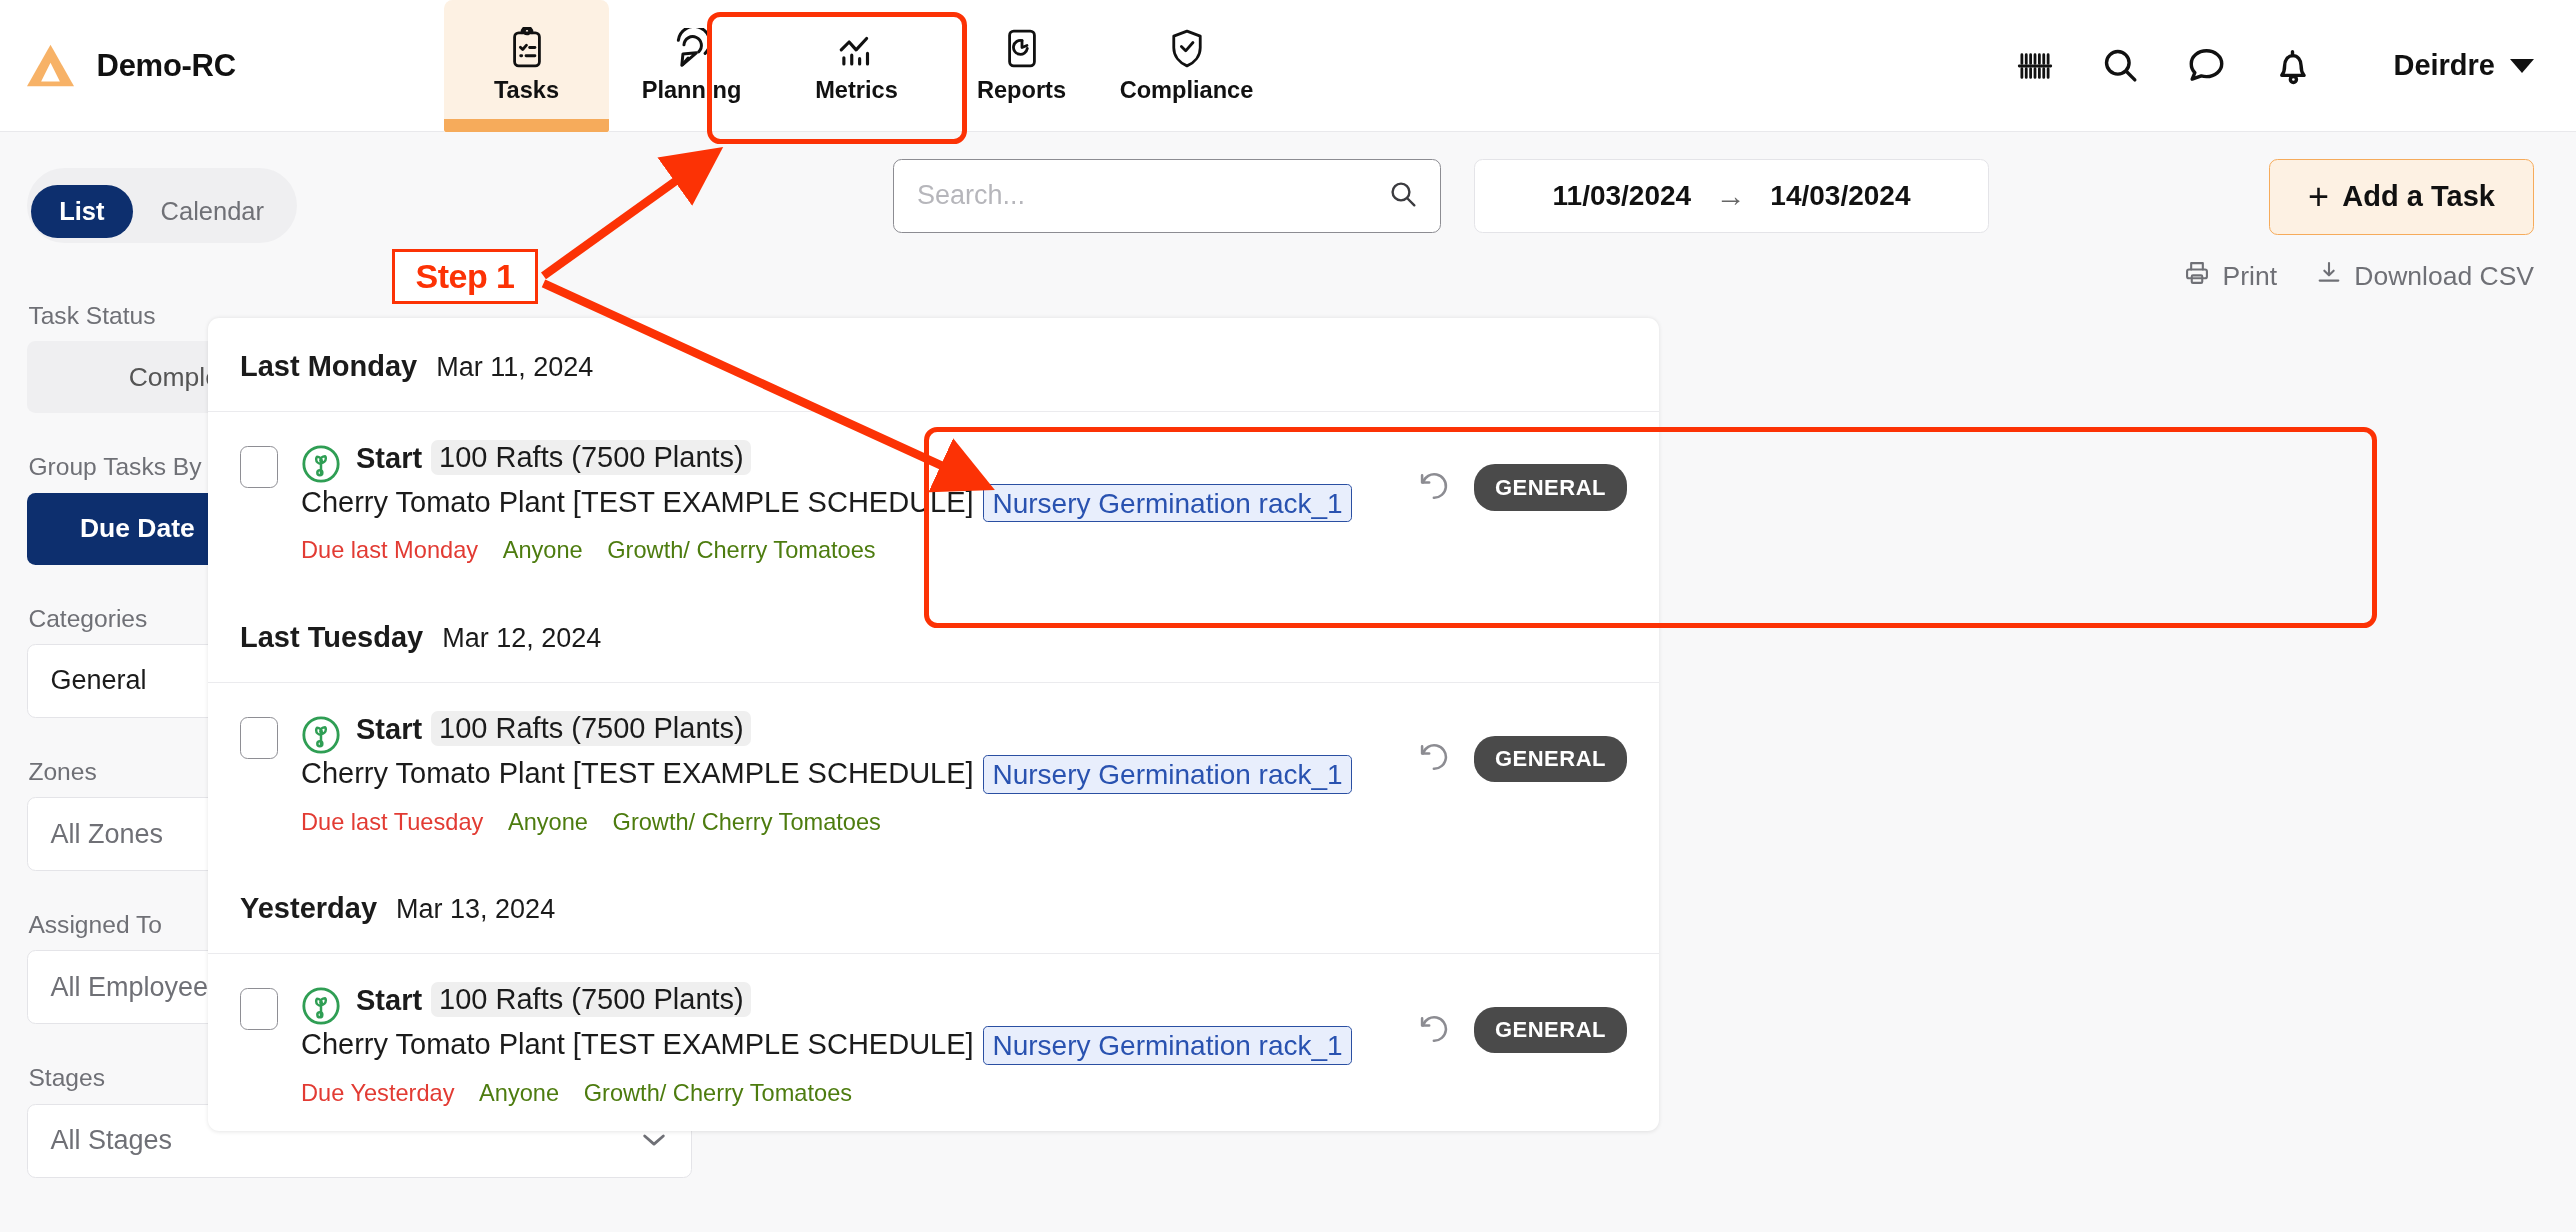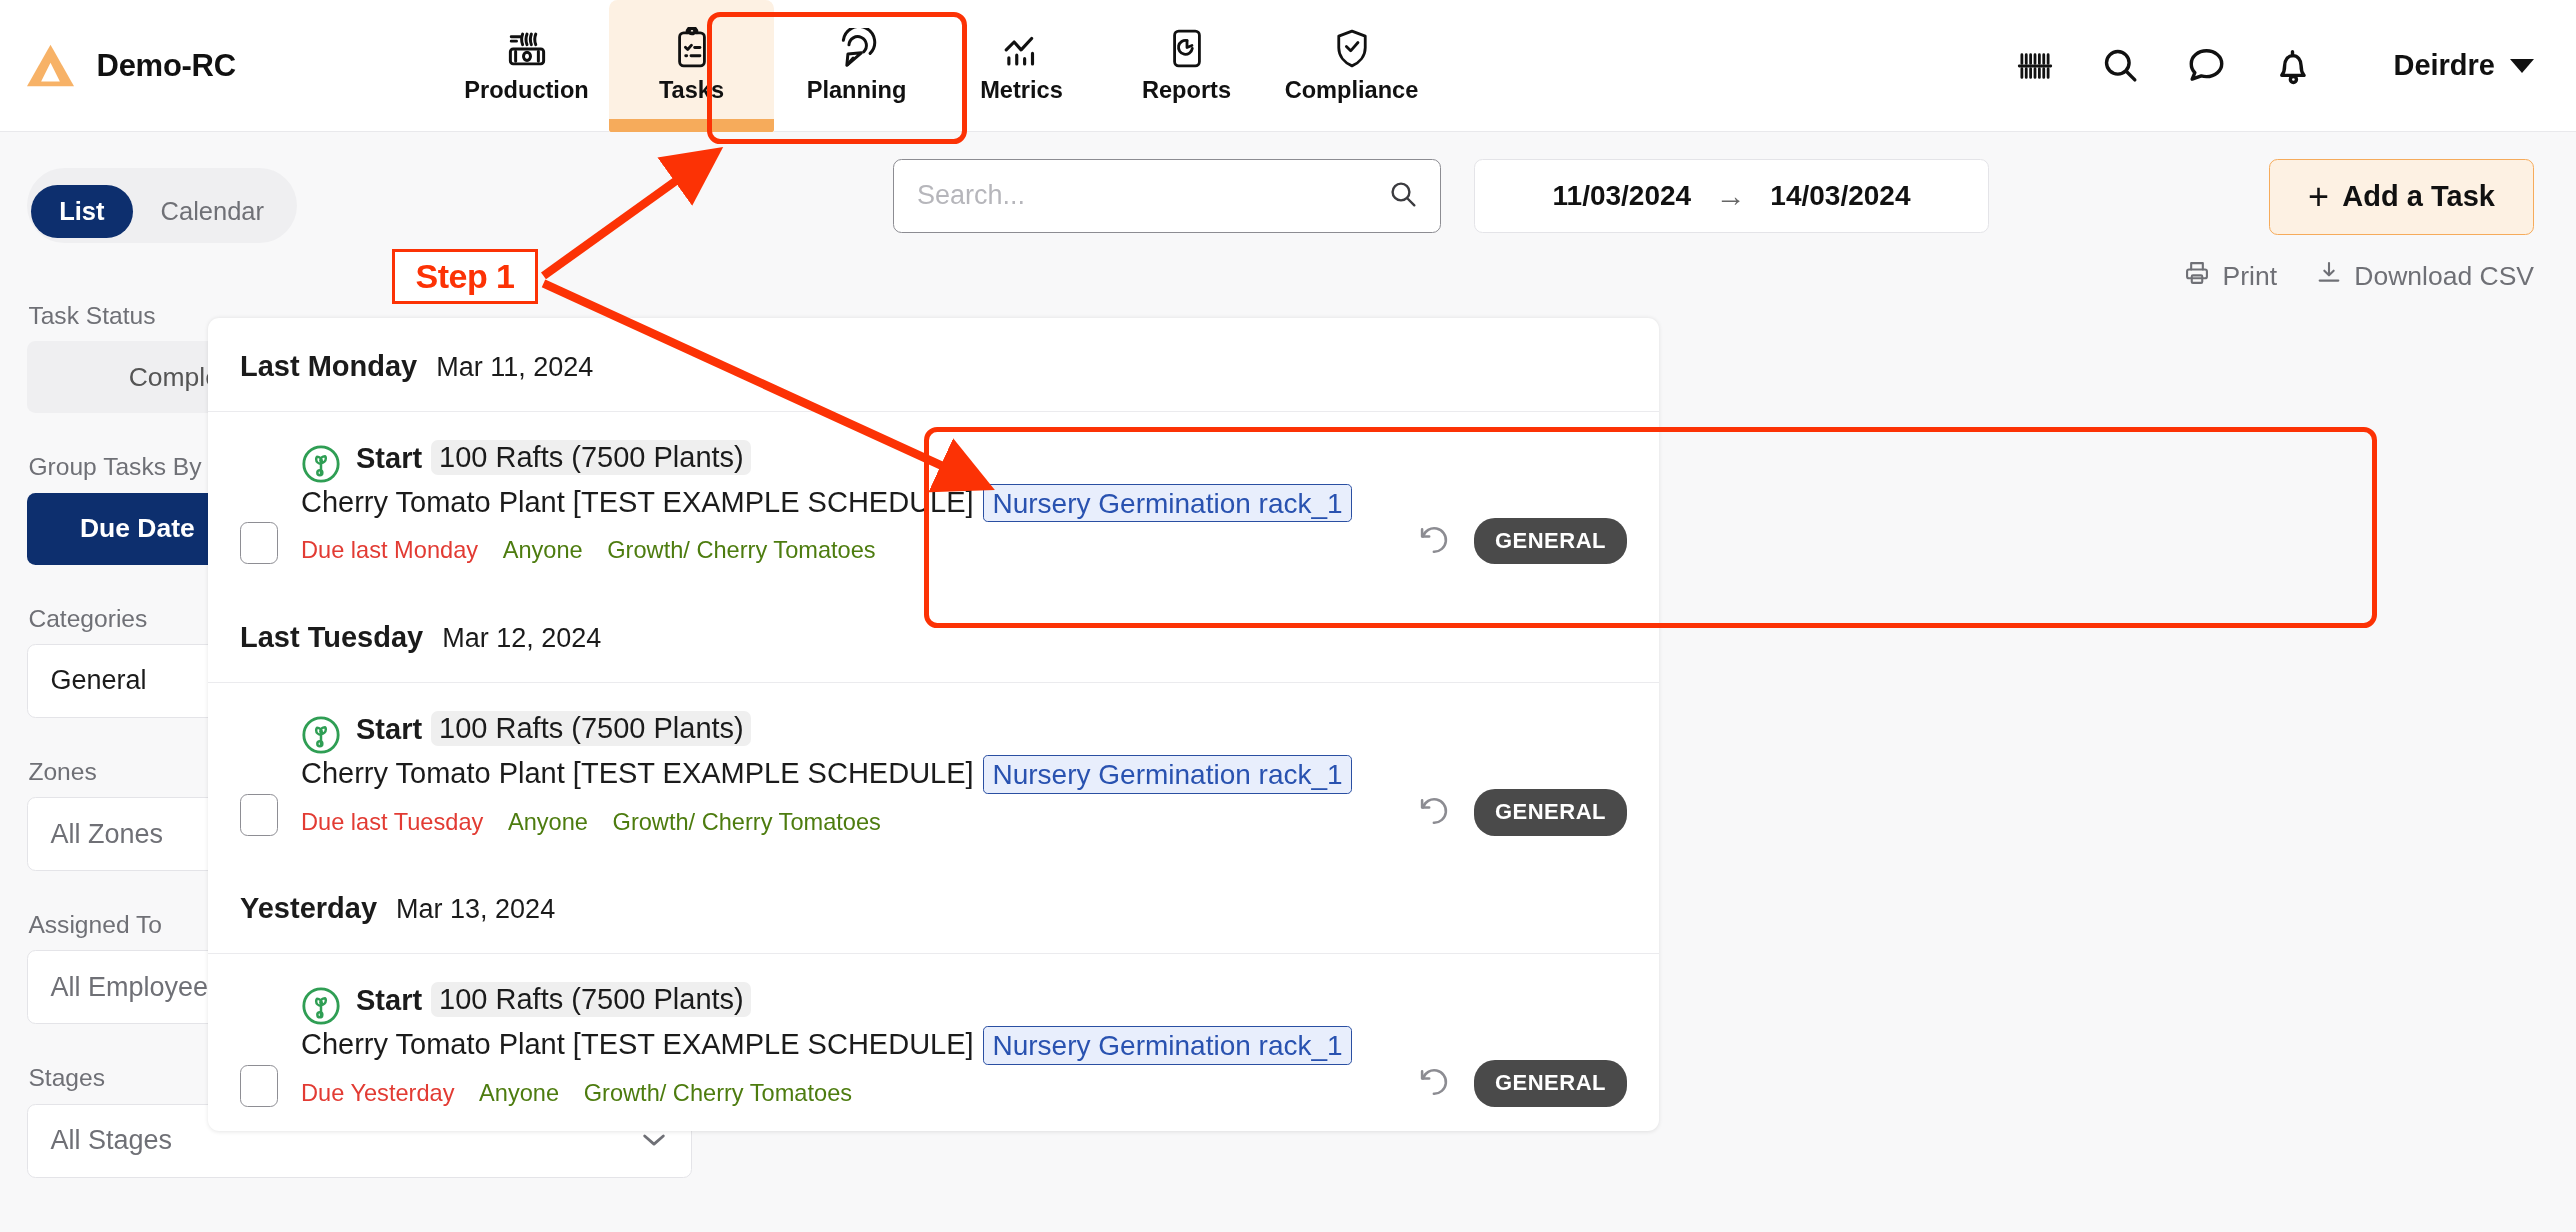--- a/index.html
+++ b/index.html
@@ -109,21 +109,21 @@
   .task-card {
     position:absolute; top:335px; left:926px; width:1451px; min-height:764px;
     background:#fff; border-radius:11.3px; box-shadow: 0 0.9px 4.7px rgba(0,0,0,.10);
     overflow:hidden;
   }
   .day-header { padding: 32px 32px 28px 32px; display:flex; align-items:baseline; gap:19px; }
   .day-name { font-size:29px; font-weight:bold; color:#1b1b1b; }
   .day-date { font-size:27px; color:#1b1b1b; }
   .divider { height:0.9px; background:#ebebee; }
 
-  .task-row { display:flex; align-items:flex-end; padding: 28px 32px 24.6px 32px; gap:0; position:relative; }
+  .task-row { display:flex; align-items:flex-start; padding: 28px 32px 24.6px 32px; gap:0; position:relative; }
   .tcheck {
     width:38px; height:42px; border:1.9px solid #8e8e94; border-radius:7.6px; background:#fff;
     flex:none; margin-top:5.7px; cursor:pointer;
   }
   .tmain { margin-left:23px; flex:1; }
   .ttitle-line { display:flex; align-items:flex-start; flex-wrap:wrap; gap:0; }
   .sprout {
     width:40px;height:40px;flex:none;margin-right:15px;margin-top:3.8px;
   }
   .tword { font-size:29px; color:#1b1b1b; line-height:1.25; }
@@ -170,31 +170,20 @@
     <div class="brand">
       <svg class="brand-logo" viewBox="0 0 54 50">
         <path d="M27 3 L52 47 L2 47 Z" fill="#f7b267"></path>
         <path d="M27 22 L37 42 L17 42 Z" fill="#ffffff"></path>
       </svg>
       <div class="brand-name">Demo-RC</div>
     </div>
 
     <div class="nav">
 
-      <div class="nav-item">
-        <span class="nav-ico">
-          <svg width="42" height="42" viewBox="0 0 24 24" fill="none" stroke="#111" stroke-width="1.7" stroke-linecap="round">
-            <path d="M3 5h5M3 7.5h3M9.5 3.5c-.8 2-.8 4 0 6M12 3.5c-.8 2-.8 4 0 6M14.5 3.5c-.8 2-.8 4 0 6M17 3.5c-.8 2-.8 4 0 6"></path>
-            <rect x="2.5" y="12" width="19" height="8.5" rx="1.6"></rect>
-            <ellipse cx="12" cy="16.2" rx="2" ry="2.4"></ellipse>
-            <path d="M5.5 13.4v5.6M18.5 13.4v5.6"></path>
-          </svg>
-        </span>
-        <span class="nav-label">Production</span>
-      </div>
 
       <div class="nav-item active">
         <span class="nav-ico">
           <svg width="40" height="43" viewBox="0 0 24 26" fill="none" stroke="#111" stroke-width="1.7" stroke-linecap="round" stroke-linejoin="round">
             <rect x="4.5" y="3.5" width="15" height="20" rx="2.5"></rect>
             <path d="M9 3.5V3a3 3 0 016 0v.5"></path>
             <circle cx="12" cy="2.6" r="1.6" fill="none"></circle>
             <path d="M8 12.2l1.4 1.4 2.3-2.6"></path>
             <path d="M13.6 12.4h3.2"></path>
             <path d="M8.2 17.4h.6"></path>

